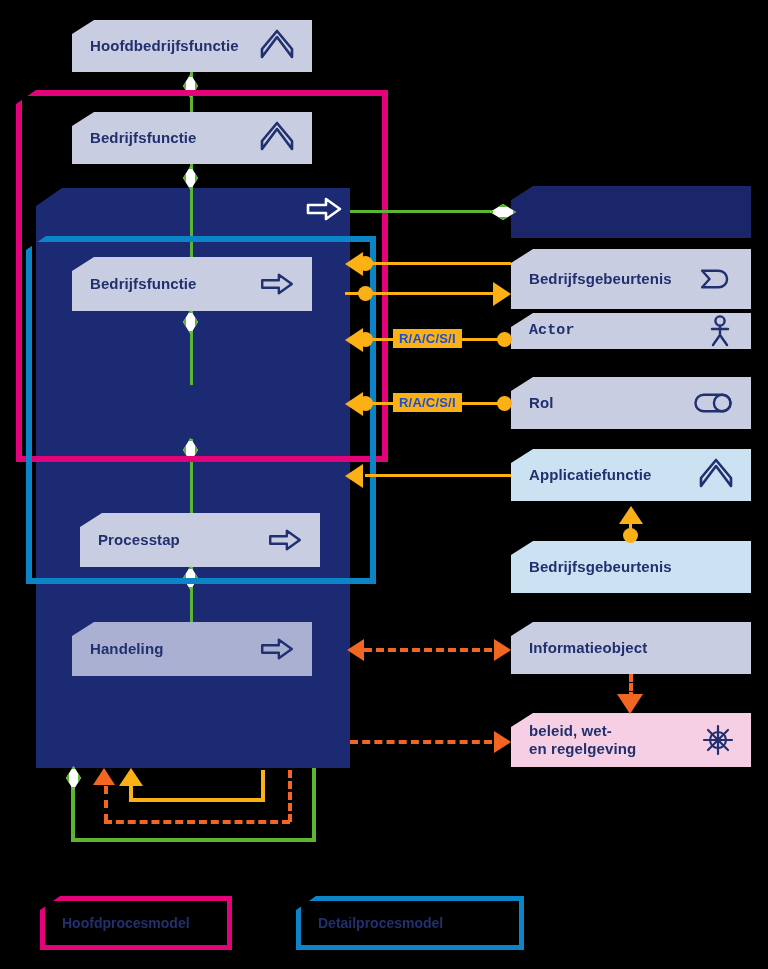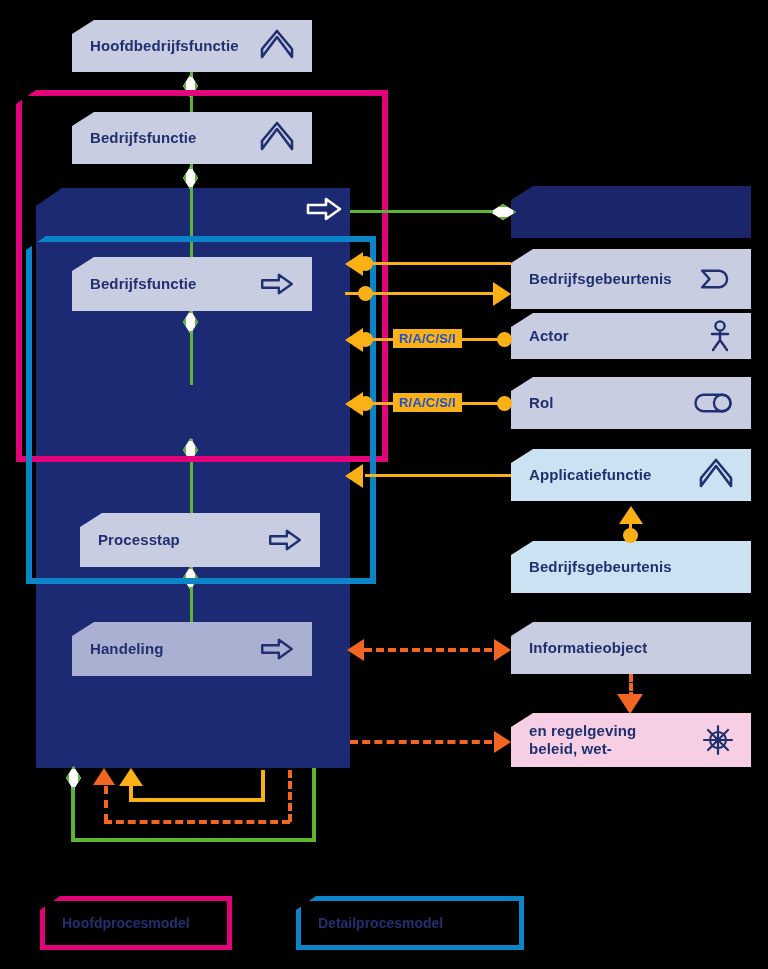--- a/index.html
+++ b/index.html
@@ -214,21 +214,21 @@
 
   <div class="node n-grey" style="left:511px; top:249px; width:240px; height:60px;">
     <span class="lbl">Bedrijfsgebeurtenis</span>
     <span class="ic">
       <svg width="34" height="24" viewBox="0 0 36 26">
           <path d="M3 4 L21 4 A9 9 0 0 1 21 22 L3 22 L11 13 Z" fill="none" stroke="#21306e" stroke-width="2.6" stroke-linejoin="round"></path>
         </svg>
     </span>
   </div>
 
-  <div class="node n-grey" style="left:511px; top:313px; width:240px; height:46px;">
+  <div class="node n-grey" style="left:511px; top:313px; width:240px; height:36px;font-family:Liberation Mono, monospace;">
     <span class="lbl">Actor</span>
     <span class="ic">
       <svg width="26" height="32" viewBox="0 0 26 32">
         <circle cx="13" cy="6" r="4.6" fill="none" stroke="#21306e" stroke-width="2.4"></circle>
         <path d="M13 11 L13 20 M5 14 L21 14 M13 20 L6 30 M13 20 L20 30" fill="none" stroke="#21306e" stroke-width="2.4" stroke-linecap="round"></path>
       </svg>
     </span>
   </div>
 
   <div class="node n-grey" style="left:511px; top:377px; width:240px; height:52px;">
@@ -253,22 +253,22 @@
   <div class="node n-lblue" style="left:511px; top:541px; width:240px; height:52px;">
     <span class="lbl">Bedrijfsgebeurtenis</span>
   </div>
 
   <div class="node n-grey" style="left:511px; top:622px; width:240px; height:52px;">
     <span class="lbl">Informatieobject</span>
   </div>
 
   <div class="node n-pink" style="left:511px; top:713px; width:240px; height:54px;">
     <span class="lbl" style="display:flex;flex-direction:column;">
+      <span>beleid, wet-</span>
       <span>en regelgeving</span>
-      <span>beleid, wet-</span>
     </span>
     <span class="ic">
       <svg width="30" height="30" viewBox="0 0 30 30">
         <circle cx="15" cy="15" r="8" fill="none" stroke="#21306e" stroke-width="2.2"></circle>
         <circle cx="15" cy="15" r="3" fill="#21306e"></circle>
         <g stroke="#21306e" stroke-width="2.2" stroke-linecap="round">
           <path d="M15 1 L15 29 M1 15 L29 15 M5 5 L25 25 M25 5 L5 25"></path>
         </g>
       </svg>
     </span>

